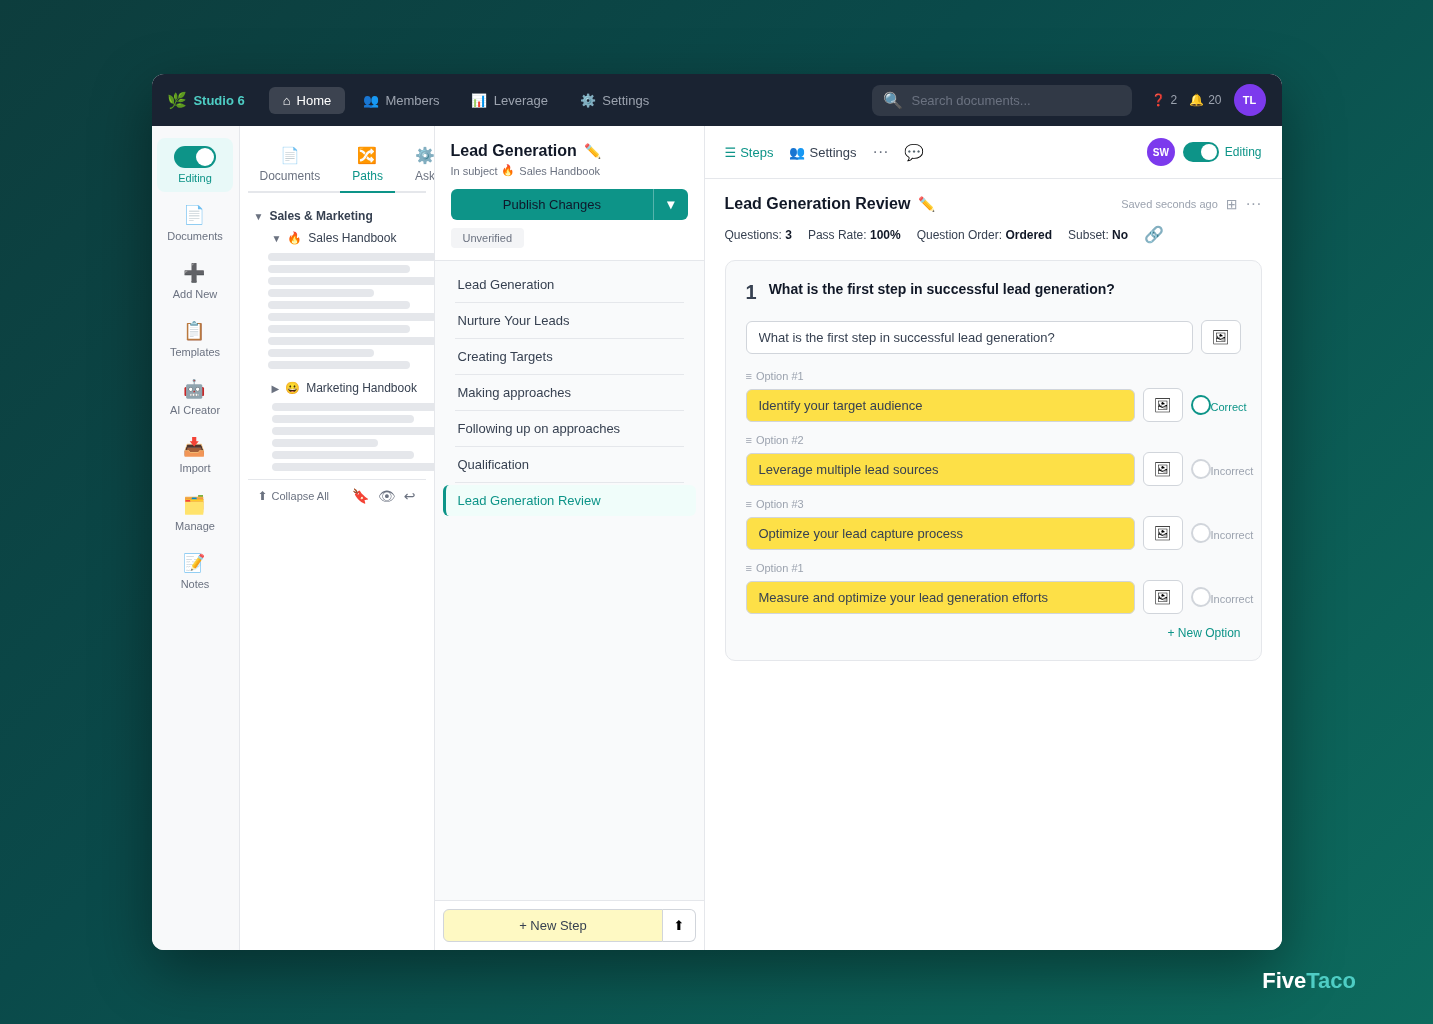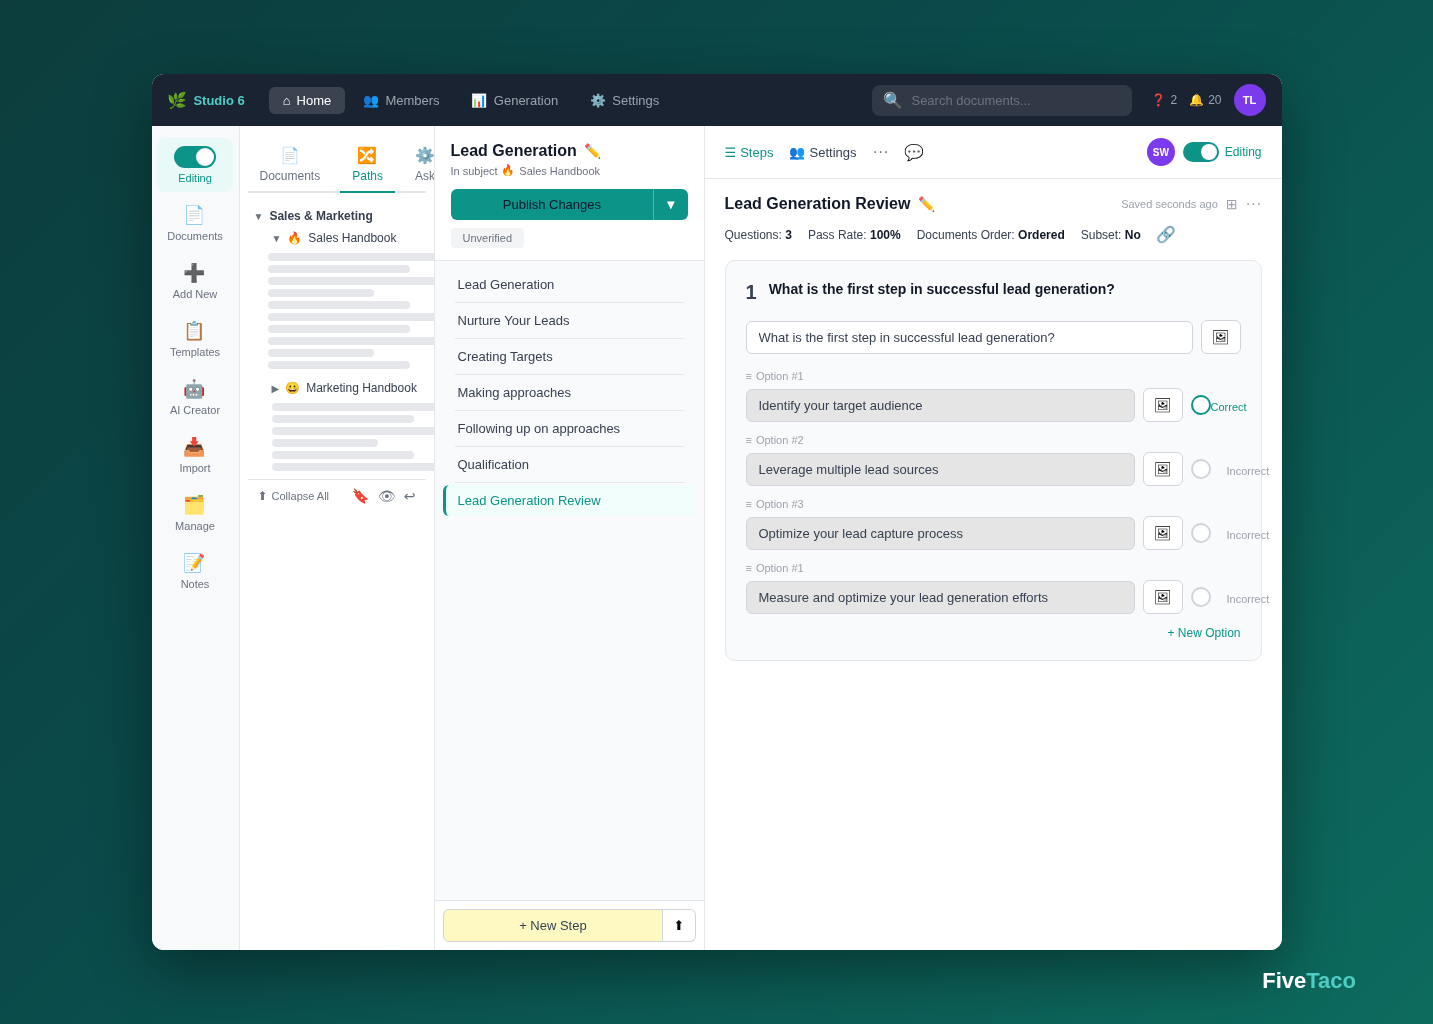--- a/index.html
+++ b/index.html
@@ -513,34 +513,33 @@
       align-items: center;
       gap: 8px;
     }
     .option-input {
       flex: 1;
       border: 1px solid #d1d5db;
       border-radius: 6px;
       padding: 8px 12px;
       font-size: 13px;
       color: #374151;
-      background: #e5e5e5;
+      background: #fde047;
     }
     .correct-label {
       font-size: 11px;
       color: #0d9488;
       text-align: center;
       margin-top: 4px;
     }
     .incorrect-label {
       font-size: 11px;
       color: #9ca3af;
       text-align: center;
       margin-top: 4px;
-      margin-left: 16px;
     }
     .option-toggle-area {
       display: flex;
       flex-direction: row;
       align-items: center;
       width: 50px;
     }
     .correct-toggle {
       width: 36px;
       height: 20px;
@@ -621,21 +620,21 @@
       <div class="nav-item active">
         <span>⌂</span>
         <span>Home</span>
       </div>
       <div class="nav-item">
         <span>👥</span>
         <span>Members</span>
       </div>
       <div class="nav-item">
         <span>📊</span>
-        <span>Generation</span>
+        <span>Leverage</span>
       </div>
       <div class="nav-item">
         <span>⚙️</span>
         <span>Settings</span>
       </div>
     </div>
     <div class="search-bar">
       <span style="color:#6b7280;">🔍</span>
       <input type="text" placeholder="Search documents..." style="">
     </div>
@@ -843,21 +842,21 @@
         <div class="quiz-stats">
           <span class="quiz-stat">
             <span>Questions:</span>
             <strong>3</strong>
           </span>
           <span class="quiz-stat">
             <span>Pass Rate:</span>
             <strong>100%</strong>
           </span>
           <span class="quiz-stat">
-            <span>Documents Order:</span>
+            <span>Question Order:</span>
             <strong>Ordered</strong>
           </span>
           <span class="quiz-stat">
             <span>Subset:</span>
             <strong>No</strong>
           </span>
           <span class="link-icon">🔗</span>
         </div>
 
         <div class="question-card">

